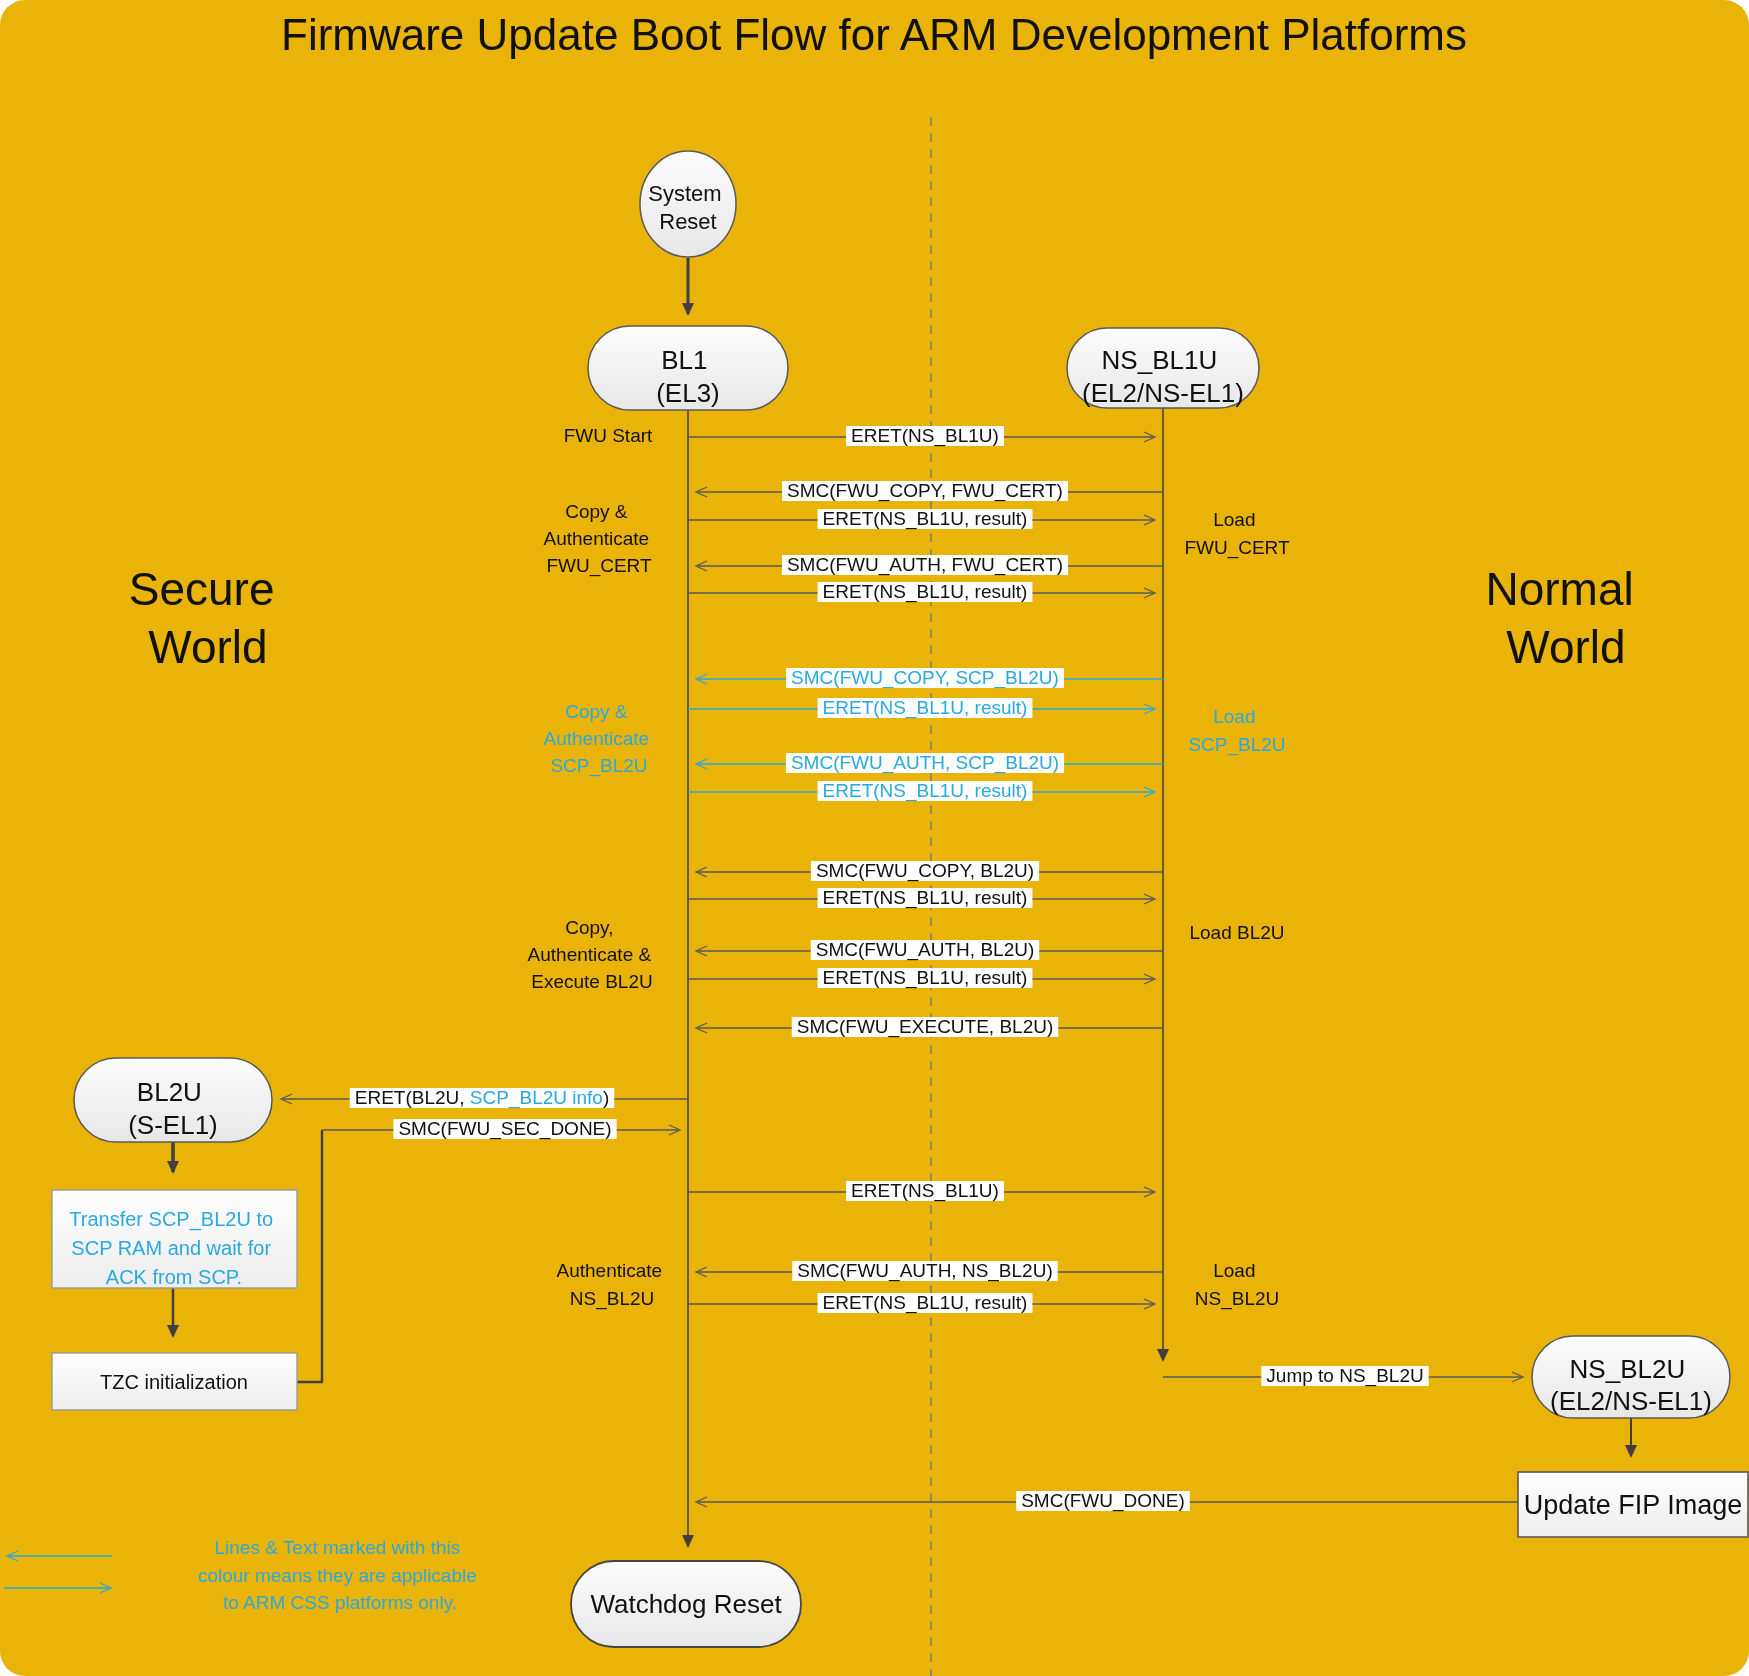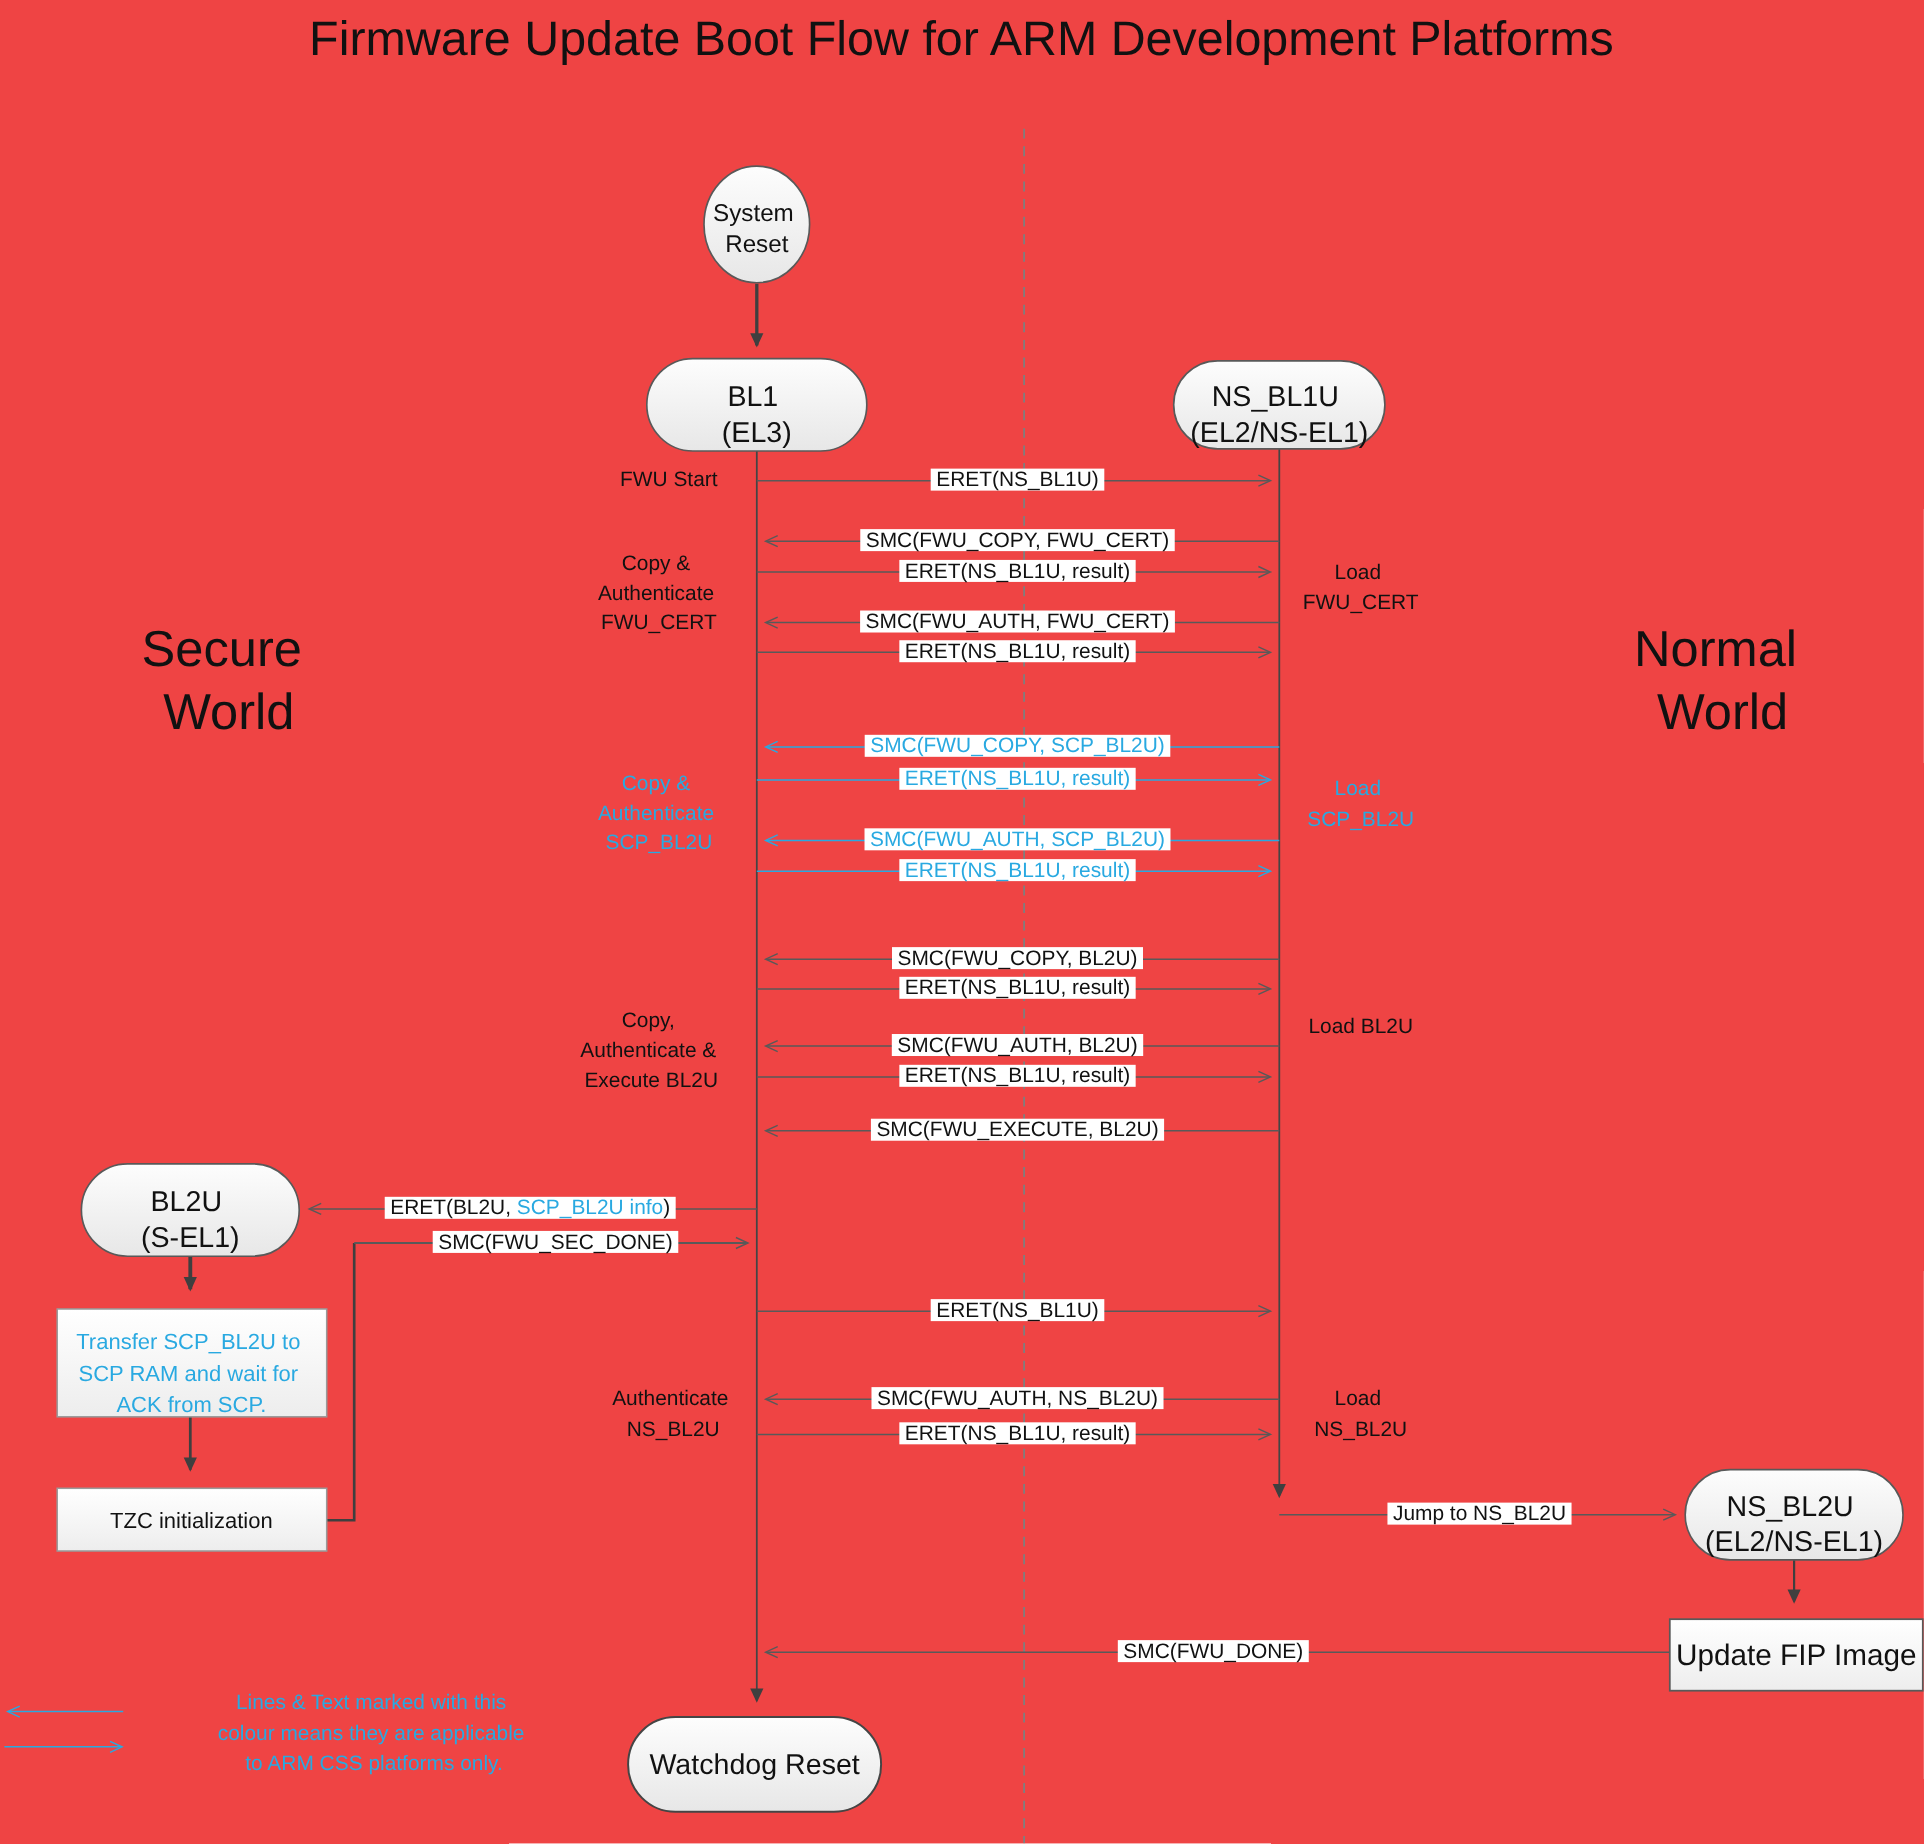--- a/index.html
+++ b/index.html
@@ -1,17 +1,17 @@
 <!DOCTYPE html>
 <html><head>
 <meta charset="utf-8">
 <style>
   html,body{margin:0;padding:0;background:#ffffff;}
-  .stage{position:relative;width:1749px;height:1676px;background:#ef4444;
-         font-family:"Liberation Sans",sans-serif;}
+  .stage{position:relative;width:1749px;height:1676px;background:#eab308;
+         font-family:"Liberation Sans",sans-serif;border-radius:25px;}
   svg{display:block;}
   text{fill:#111;}
   .title-t{font-size:44px;}
   .world-t{font-size:46px;}
   .node-t{font-size:26px;}
   .node-s{font-size:22px;}
   .msg-t{font-size:19px;}
   .side-t{font-size:19px;}
   .box-t{font-size:20px;}
   .fip-t{font-size:27px;}

